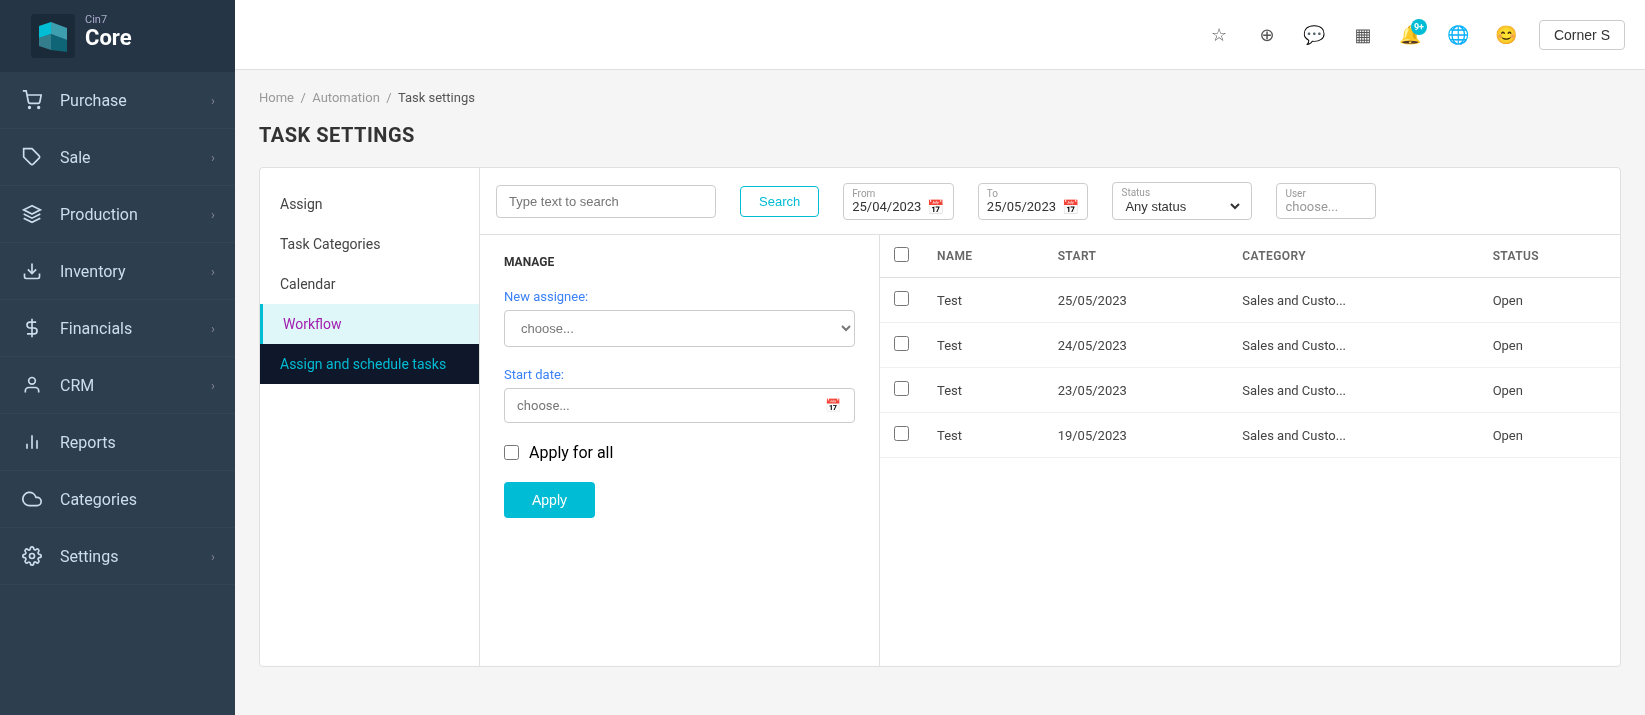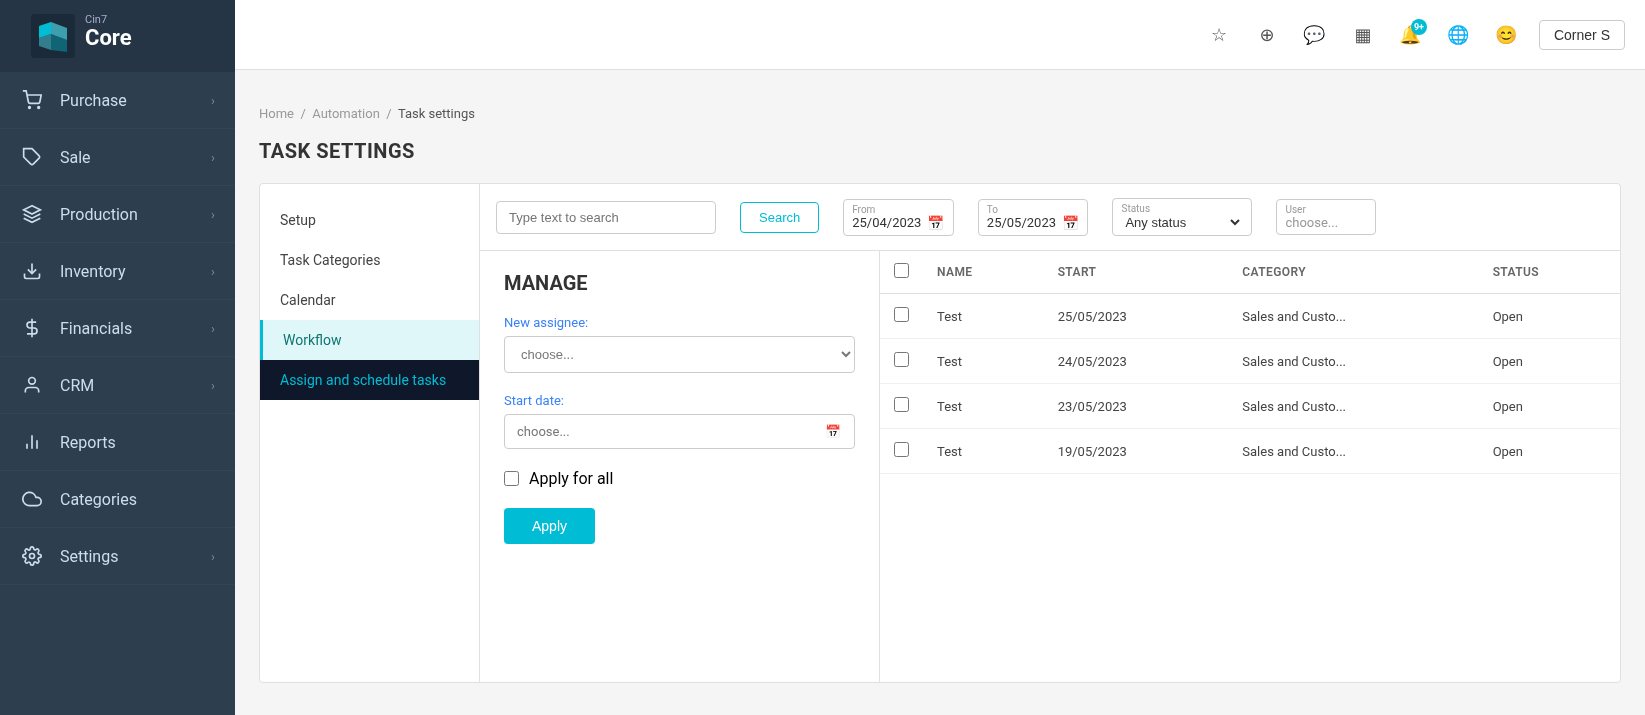--- a/index.html
+++ b/index.html
@@ -108,21 +108,20 @@
     
     .content {
       flex: 1;
       overflow-y: auto;
       padding: 20px 24px;
     }
     .breadcrumb {
       font-size: 13px;
       color: #999;
       margin-bottom: 18px;
-      margin-top: 16px;
     }
     .breadcrumb a { color: #999; text-decoration: none; }
     .breadcrumb span { color: #555; }
     .page-title {
       font-size: 20px;
       font-weight: 700;
       color: #333;
       letter-spacing: 0.5px;
       margin-bottom: 20px;
     }
@@ -248,21 +247,21 @@
     }
 
     
     .manage-panel {
       width: 400px;
       min-width: 400px;
       border-right: 1px solid #e0e0e0;
       padding: 20px 24px;
     }
     .manage-title {
-      font-size: 20px;
+      font-size: 12px;
       font-weight: 700;
       color: #333;
       margin-bottom: 20px;
     }
     .form-row {
       margin-bottom: 20px;
     }
     .form-label {
       font-size: 13px;
       color: #3b82f6;
@@ -480,24 +479,24 @@
       <a>Automation</a>
       &nbsp;/&nbsp;
       <span>Task settings</span>
     </div>
 
     <div class="page-title">TASK SETTINGS</div>
 
     <div class="card-area">
 
       <div class="left-nav">
-        <div class="left-nav-item">Setup</div>
+        <div class="left-nav-item">Assign</div>
         <div class="left-nav-item">Task Categories</div>
         <div class="left-nav-item">Calendar</div>
-        <div class="left-nav-item active" style="background: rgb(224, 247, 250); color: #0f766e; border-left: 3px solid rgb(0, 188, 212);">Workflow</div>
+        <div class="left-nav-item active" style="background: rgb(224, 247, 250); color: #a21caf; border-left: 3px solid rgb(0, 188, 212);">Workflow</div>
         <div class="left-nav-item" style="color: rgb(0, 188, 212); background: #0f172a;">Assign and schedule tasks</div>
       </div>
 
       <div class="right-content">
 
         <div class="filter-bar">
           <input class="search-input" type="text" placeholder="Type text to search" style="">
           <button class="search-btn">Search</button>
 
           <div class="date-field">

